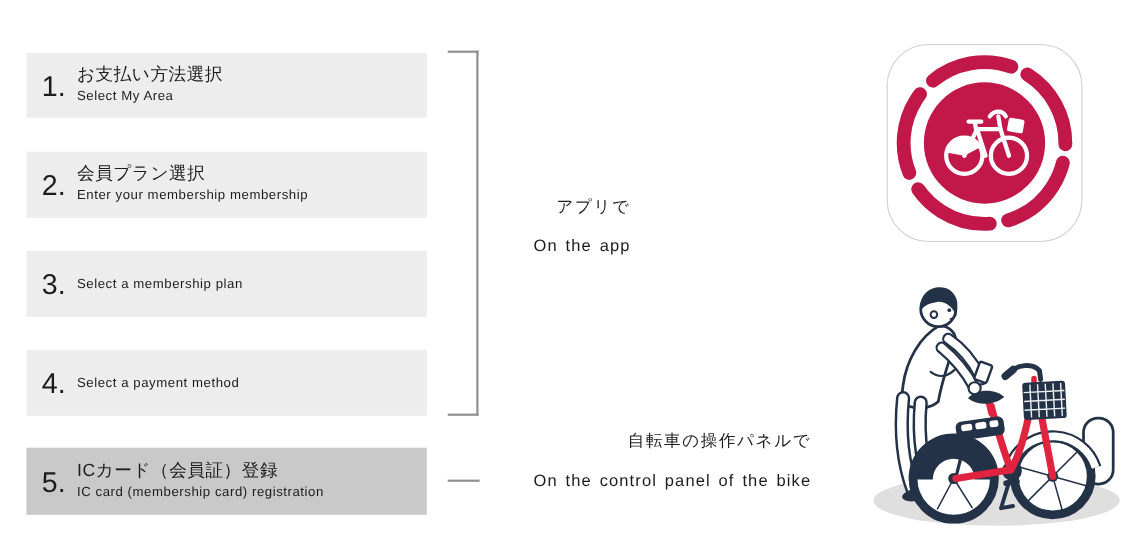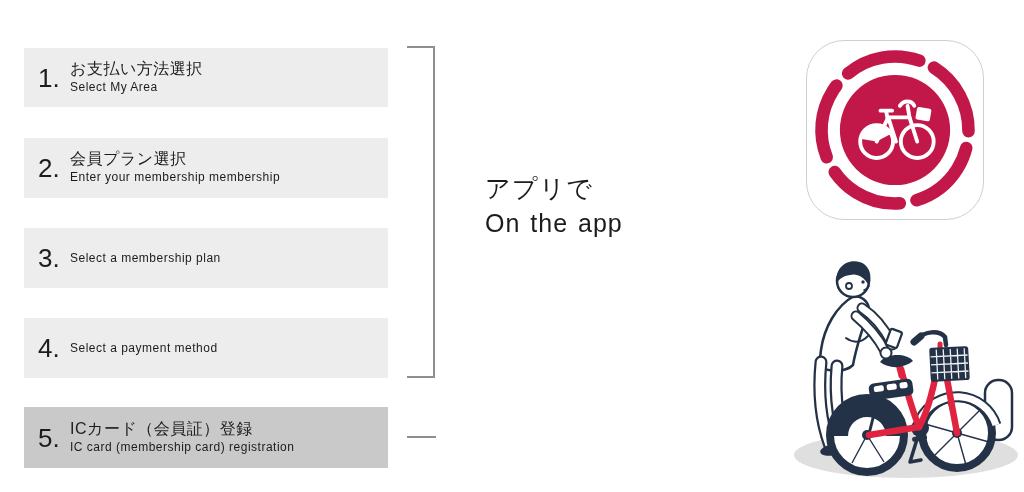--- a/index.html
+++ b/index.html
@@ -23,21 +23,21 @@
   
   .bracket{
     position:absolute;left:407px;top:46px;width:28px;height:332px;box-sizing:border-box;
     border:2px solid var(--bracket,#8f8f8f);border-left:none;
   }
   .dash{
     position:absolute;left:407px;top:436px;width:29px;height:2px;
     background:var(--bracket,#8f8f8f);
   }
   
-  .mid-label{position:absolute;left:485px;font-size:25px;letter-spacing:1px;word-spacing:2px;}
+  .mid-label{position:absolute;left:485px;font-size:15px;letter-spacing:1px;word-spacing:2px;text-align:right;}
   .mid-label .jp{letter-spacing:1.5px;}
   #app-label{top:171px;line-height:35px;}
   #panel-label{top:382px;line-height:37px;max-width:272px;}
   
   .app-icon{
     position:absolute;left:806px;top:40px;width:178px;height:180px;background:#fff;
     border:1px solid #cfcfcf;border-radius:38px;box-sizing:border-box;
     display:flex;align-items:center;justify-content:center;
   }
   
@@ -89,20 +89,24 @@
 
   <div class="bracket"></div>
 
   <div class="dash"></div>
 
   <div class="mid-label" id="app-label">
     <div class="jp">アプリで</div>
     <div class="en">On the app</div>
   </div>
 
+  <div class="mid-label" id="panel-label">
+    <div class="jp">自転車の操作パネルで</div>
+    <div class="en">On the control panel of the bike</div>
+  </div>
 
   <div class="app-icon">
     <svg width="176" height="178" viewBox="0 0 182 182">
 
       <circle cx="91" cy="91" r="76" fill="none" stroke="#c21749" stroke-width="13" stroke-linecap="round" stroke-dasharray="78 17.5" transform="rotate(-58 91 91)"></circle>
 
       <circle cx="91" cy="91" r="57" fill="#c21749"></circle>
 
       <g stroke="#fff" stroke-width="4" fill="none" stroke-linecap="round" stroke-linejoin="round">
         <circle cx="72" cy="103" r="17"></circle>

